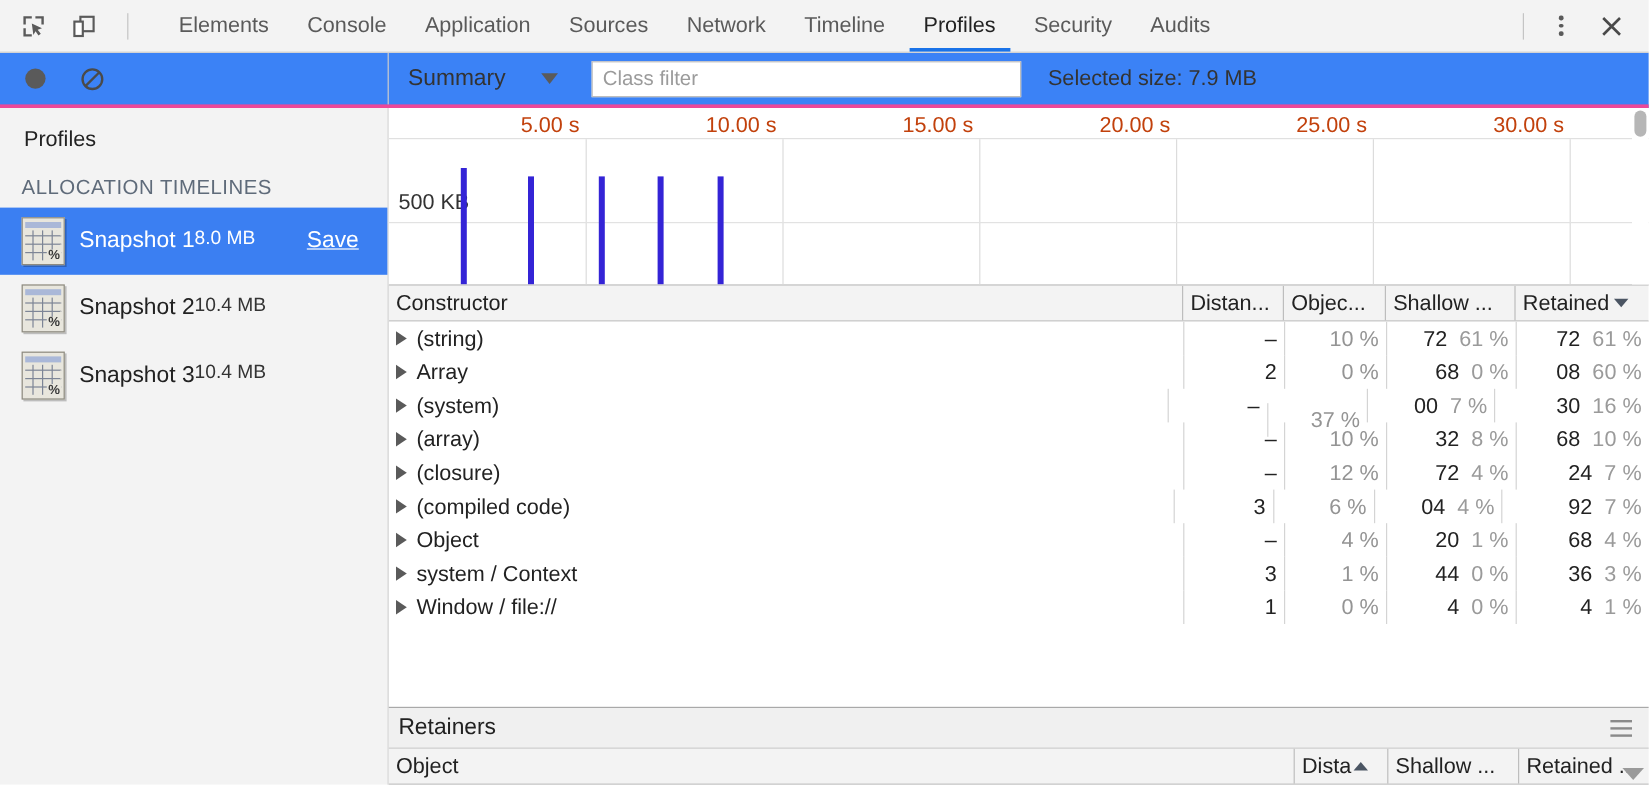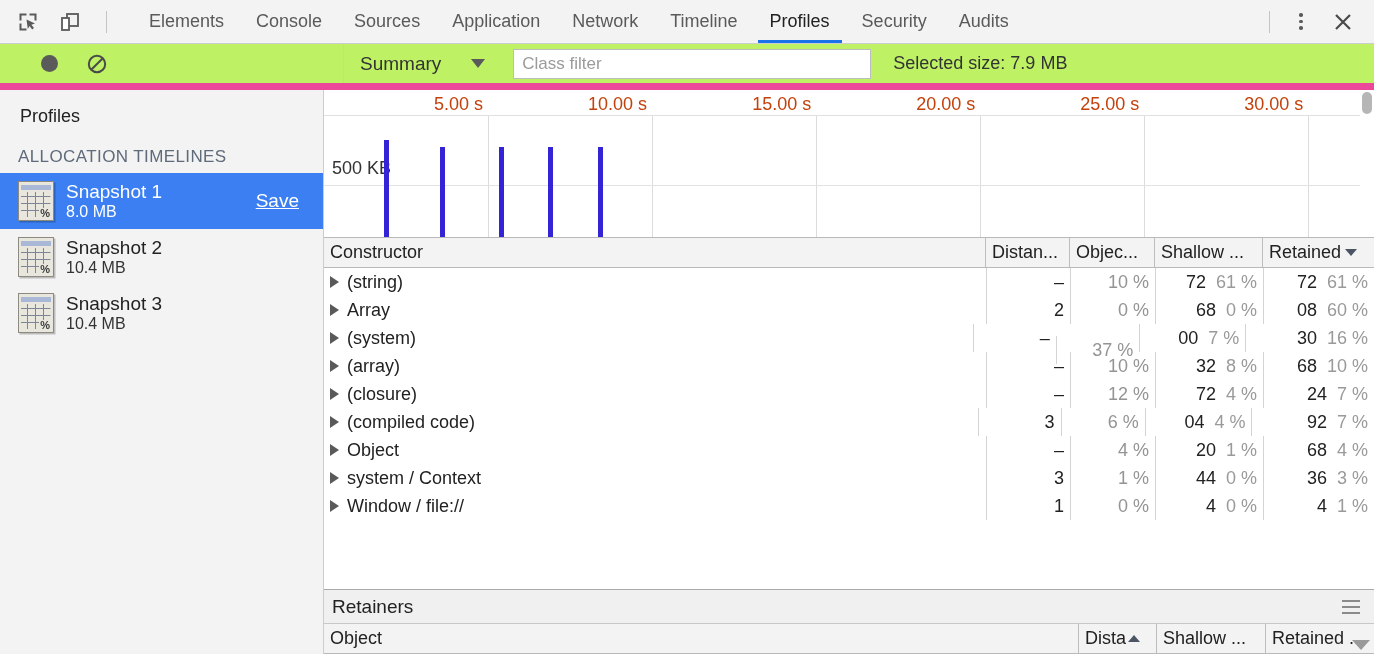--- a/index.html
+++ b/index.html
@@ -38,23 +38,23 @@
   }
   .tb-right { margin-left: auto; display: flex; align-items: center; padding-right: 14px; gap: 4px; }
   .tb-right .tb-sep { margin-right: 12px; }
   .kebab { width: 30px; height: 30px; display: flex; flex-direction: column; align-items: center; justify-content: center; gap: 3px; cursor: pointer; }
   .kebab i { width: 3.5px; height: 3.5px; border-radius: 50%; background: #5a5a5a; display: block; }
   .closebtn { width: 34px; height: 34px; display: flex; align-items: center; justify-content: center; cursor: pointer; margin-left: 6px; }
 
   
   .toolbar2 {
     height: 46px; min-height: 46px;
-    background: #bef264;
-    border-bottom: 7px solid #ec4899;
-    display: flex; align-items: stretch; padding-left: 20px;
+    background: #3b82f6;
+    border-bottom: 3px solid #ec4899;
+    display: flex; align-items: stretch;
   }
   .tb2-left { width: 324px; min-width: 324px; display: flex; align-items: center; padding-left: 16px; gap: 22px; border-right: 1px solid #cdcdcd; }
   .recbtn { width: 26px; height: 26px; display: flex; align-items: center; justify-content: center; cursor: pointer; }
   .recdot { width: 17px; height: 17px; border-radius: 50%; background: #5a5a5a; }
   .clearbtn { width: 26px; height: 26px; display: flex; align-items: center; justify-content: center; cursor: pointer; }
   .tb2-right { flex: 1; display: flex; align-items: center; padding-left: 16px; gap: 0; }
   .selwrap { display: flex; align-items: center; cursor: pointer; padding-right: 6px; }
   .sel-label { font-size: 19px; color: #333; }
   .caret { width: 0; height: 0; border-left: 7px solid transparent; border-right: 7px solid transparent; border-top: 9px solid #5a5a5a; margin-left: 30px; }
   .classfilter {
@@ -87,21 +87,21 @@
   .snapicon .paper {
     position: absolute; inset: 0;
     background: #e8e6dd;
     border: 1px solid #8d8a80;
     box-shadow: 1.5px 1.5px 0 rgba(0,0,0,.22);
   }
   .snapicon .band { position: absolute; left: 3px; right: 3px; top: 4px; height: 5px; background: #aab8d8; }
   .snapicon .gl { position: absolute; background: #7d8596; width: 1px; top: 11px; bottom: 4px; }
   .snapicon .gh { position: absolute; background: #7d8596; height: 1px; left: 3px; right: 3px; }
   .snapicon .pct { position: absolute; right: 3px; bottom: 2px; font-size: 11px; color: #3a3a3a; font-weight: bold; background: #e8e6dd; padding: 0 1px; line-height: 1; }
-  .snaptext { display: flex; flex-direction: column; line-height: 1.12; }
+  .snaptext { display: flex; line-height: 1.12; }
   .snapname { font-size: 19px; color: #222; }
   .snapsize { font-size: 16px; color: #333; }
   .sb-item.selected .snapname, .sb-item.selected .snapsize { color: #ffffff; }
   .savelink { margin-left: auto; font-size: 19px; color: #ffffff; text-decoration: underline; cursor: pointer; padding-right: 12px; }
 
   
   .main { flex: 1; display: flex; flex-direction: column; min-width: 0; background: #fff; position: relative; }
 
   
   .chart { height: 148px; min-height: 148px; position: relative; background: #fff; border-bottom: 1px solid #b9b9b9; overflow: hidden; }
@@ -181,24 +181,24 @@
     </div>
 
     <div class="tabs">
       <div class="tab">
           <span>Elements</span>
         </div>
       <div class="tab">
           <span>Console</span>
         </div>
       <div class="tab">
+          <span>Application</span>
+        </div>
+      <div class="tab">
           <span>Sources</span>
-        </div>
-      <div class="tab">
-          <span>Application</span>
         </div>
       <div class="tab">
           <span>Network</span>
         </div>
       <div class="tab">
           <span>Timeline</span>
         </div>
       <div class="tab active">
           <span>Profiles</span>
         </div>

